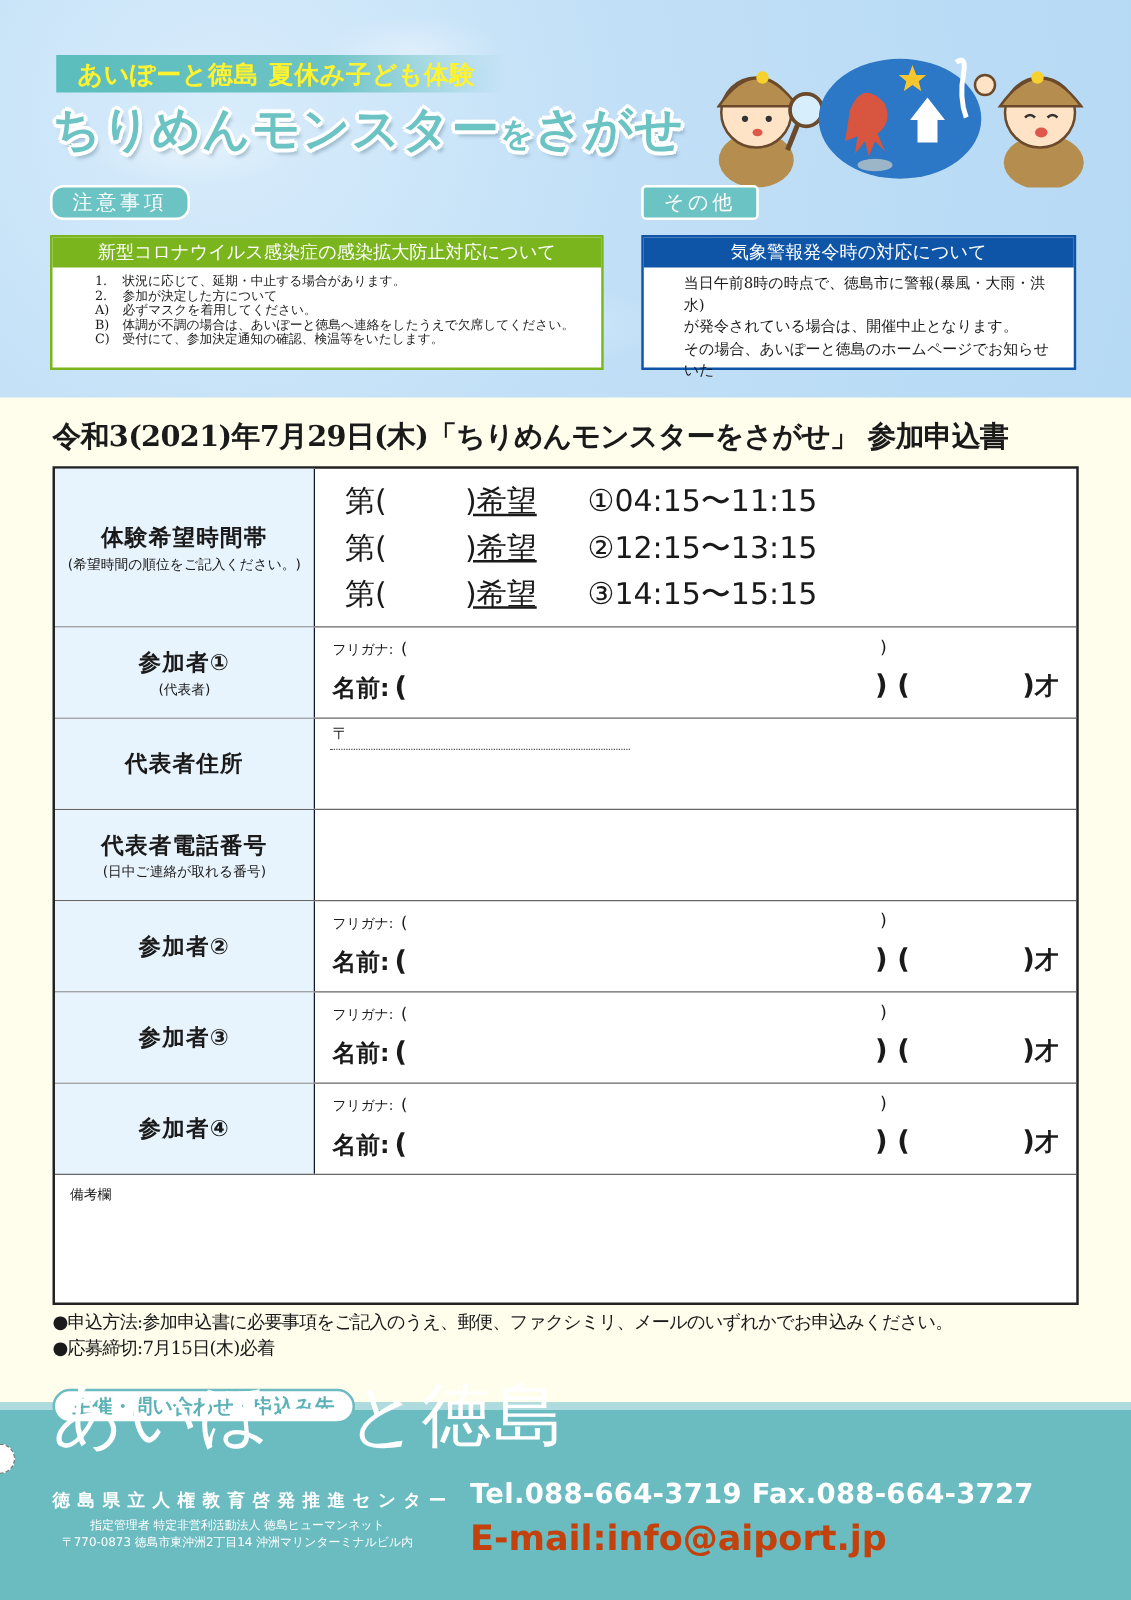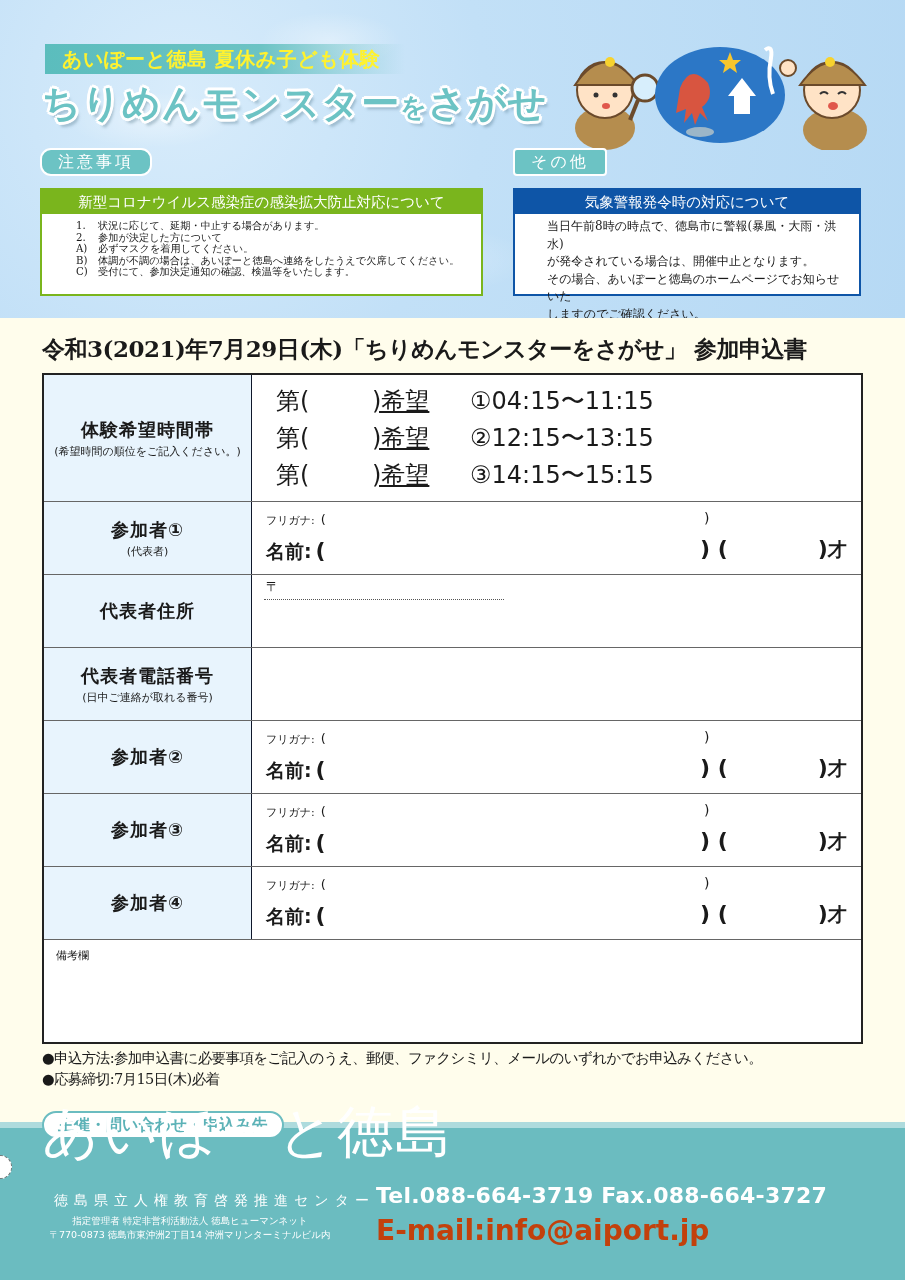--- a/index.html
+++ b/index.html
@@ -74,21 +74,21 @@
 
   .notes { position: absolute; left: 42px; top: 1048px; font-family: "DejaVu Serif", "Liberation Serif", serif;
     font-size: 14.5px; line-height: 21px; white-space: nowrap; letter-spacing: -0.6px; }
 
   
   .footer { position: absolute; left: 0; top: 1122px; width: 905px; height: 158px; background: #6bbcc0; }
   .footer::before { content:""; position:absolute; left:0; top:0; width:905px; height:6px; background:#aedbdd; }
   .contact-tag { position: absolute; left: 42px; top: 1111px; height: 28px; padding: 0 14px; background: #fff; border: 2px solid #6bbcc0;
     border-radius: 14px; color: #5cb2b7; font-size: 16px; font-weight: bold; line-height: 24px; }
   .org-logo { position: absolute; left: 42px; top: 1095px; color: #fff; font-size: 56px; letter-spacing: 2px; font-weight: normal; }
-  .org-name { position: absolute; left: 42px; top: 1192px; color: #fff; font-size: 14px; font-weight: normal; letter-spacing: 6px; margin-left: 12px; }
+  .org-name { position: absolute; left: 42px; top: 1192px; color: #fff; font-size: 14px; font-weight: bold; letter-spacing: 6px; }
   .org-sub { position: absolute; left: 40px; top: 1214px; width: 300px; text-align: center; color: #fff; font-size: 9.5px; line-height: 14px; }
   .tel { position: absolute; left: 376px; top: 1183px; color: #fff; font-size: 22px; font-weight: bold; letter-spacing: 0.2px; white-space: nowrap; }
   .mail { position: absolute; left: 376px; top: 1214px; color: #c2410c; font-size: 28px; font-weight: bold; white-space: nowrap; }
   .punch { position: absolute; left: -12px; top: 1155px; width: 24px; height: 24px; border-radius: 50%; border: 1px dashed #777; background: #fff; }
 </style>
 </head>
 <body>
 
 <div class="hero">
   <div class="subtitle-bar"></div>
@@ -139,21 +139,20 @@
       <li><span class="n">C)</span><span>受付にて、参加決定通知の確認、検温等をいたします。</span></li>
     </ul>
   </div>
 
   <div class="notice blue">
     <div class="nh">気象警報発令時の対応について</div>
     <ul>
       <li>当日午前8時の時点で、徳島市に警報(暴風・大雨・洪水)</li>
       <li>が発令されている場合は、開催中止となります。</li>
       <li>その場合、あいぽーと徳島のホームページでお知らせいた</li>
-      <li>しますのでご確認ください。</li>
     </ul>
   </div>
 </div>
 
 <div class="form-title">令和3(2021)年7月29日(木)「ちりめんモンスターをさがせ」 参加申込書</div>
 
 <div class="form">
 
   <div class="row" style="height:126px;">
     <div class="lab">

